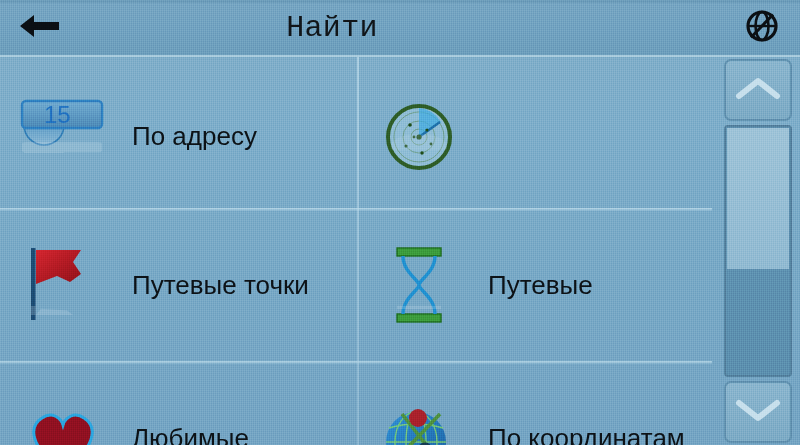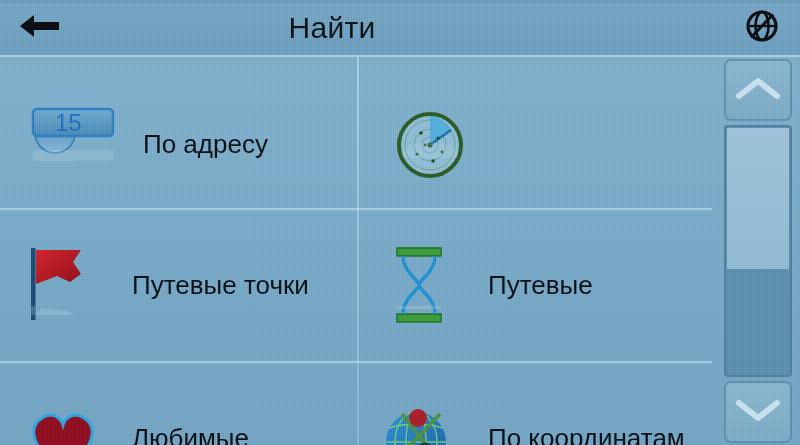--- a/index.html
+++ b/index.html
@@ -32,26 +32,26 @@
     position:absolute;left:8px;top:8px;width:62px;height:40px;
     display:flex;align-items:center;justify-content:center;
   }
   .globe-btn{
     position:absolute;right:10px;top:6px;width:56px;height:44px;
     display:flex;align-items:center;justify-content:center;
   }
   #title{
     position:absolute;left:0;top:0;width:664px;height:55px;
     display:flex;align-items:center;justify-content:center;
-    font-size:30px;color:#101418;letter-spacing:.3px;
+    font-size:30px;color:#101418;letter-spacing:.3px;font-family:Liberation Mono, monospace;
   }
   
   #grid{position:absolute;left:0;top:57px;width:712px;height:388px;z-index:5;}
   .row{position:absolute;left:0;width:712px;height:151px;display:flex;}
-  .row.r0{top:12px;padding-left:11px;}
+  .row.r0{top:4px;}
   .row.r1{top:153px;}
   .row.r2{top:306px;}
   .hdiv{position:absolute;left:0;width:712px;height:3px;
     background:linear-gradient(180deg,rgba(200,228,240,.75),rgba(150,195,218,.25));z-index:6;}
   .hdiv.d1{top:151px;}
   .hdiv.d2{top:304px;}
   .vdiv{position:absolute;top:0;width:2px;height:388px;
     background:linear-gradient(180deg,rgba(196,225,239,.62),rgba(168,205,226,.42));z-index:6;}
   .vdiv.v1{left:357px;}
   .cell{

